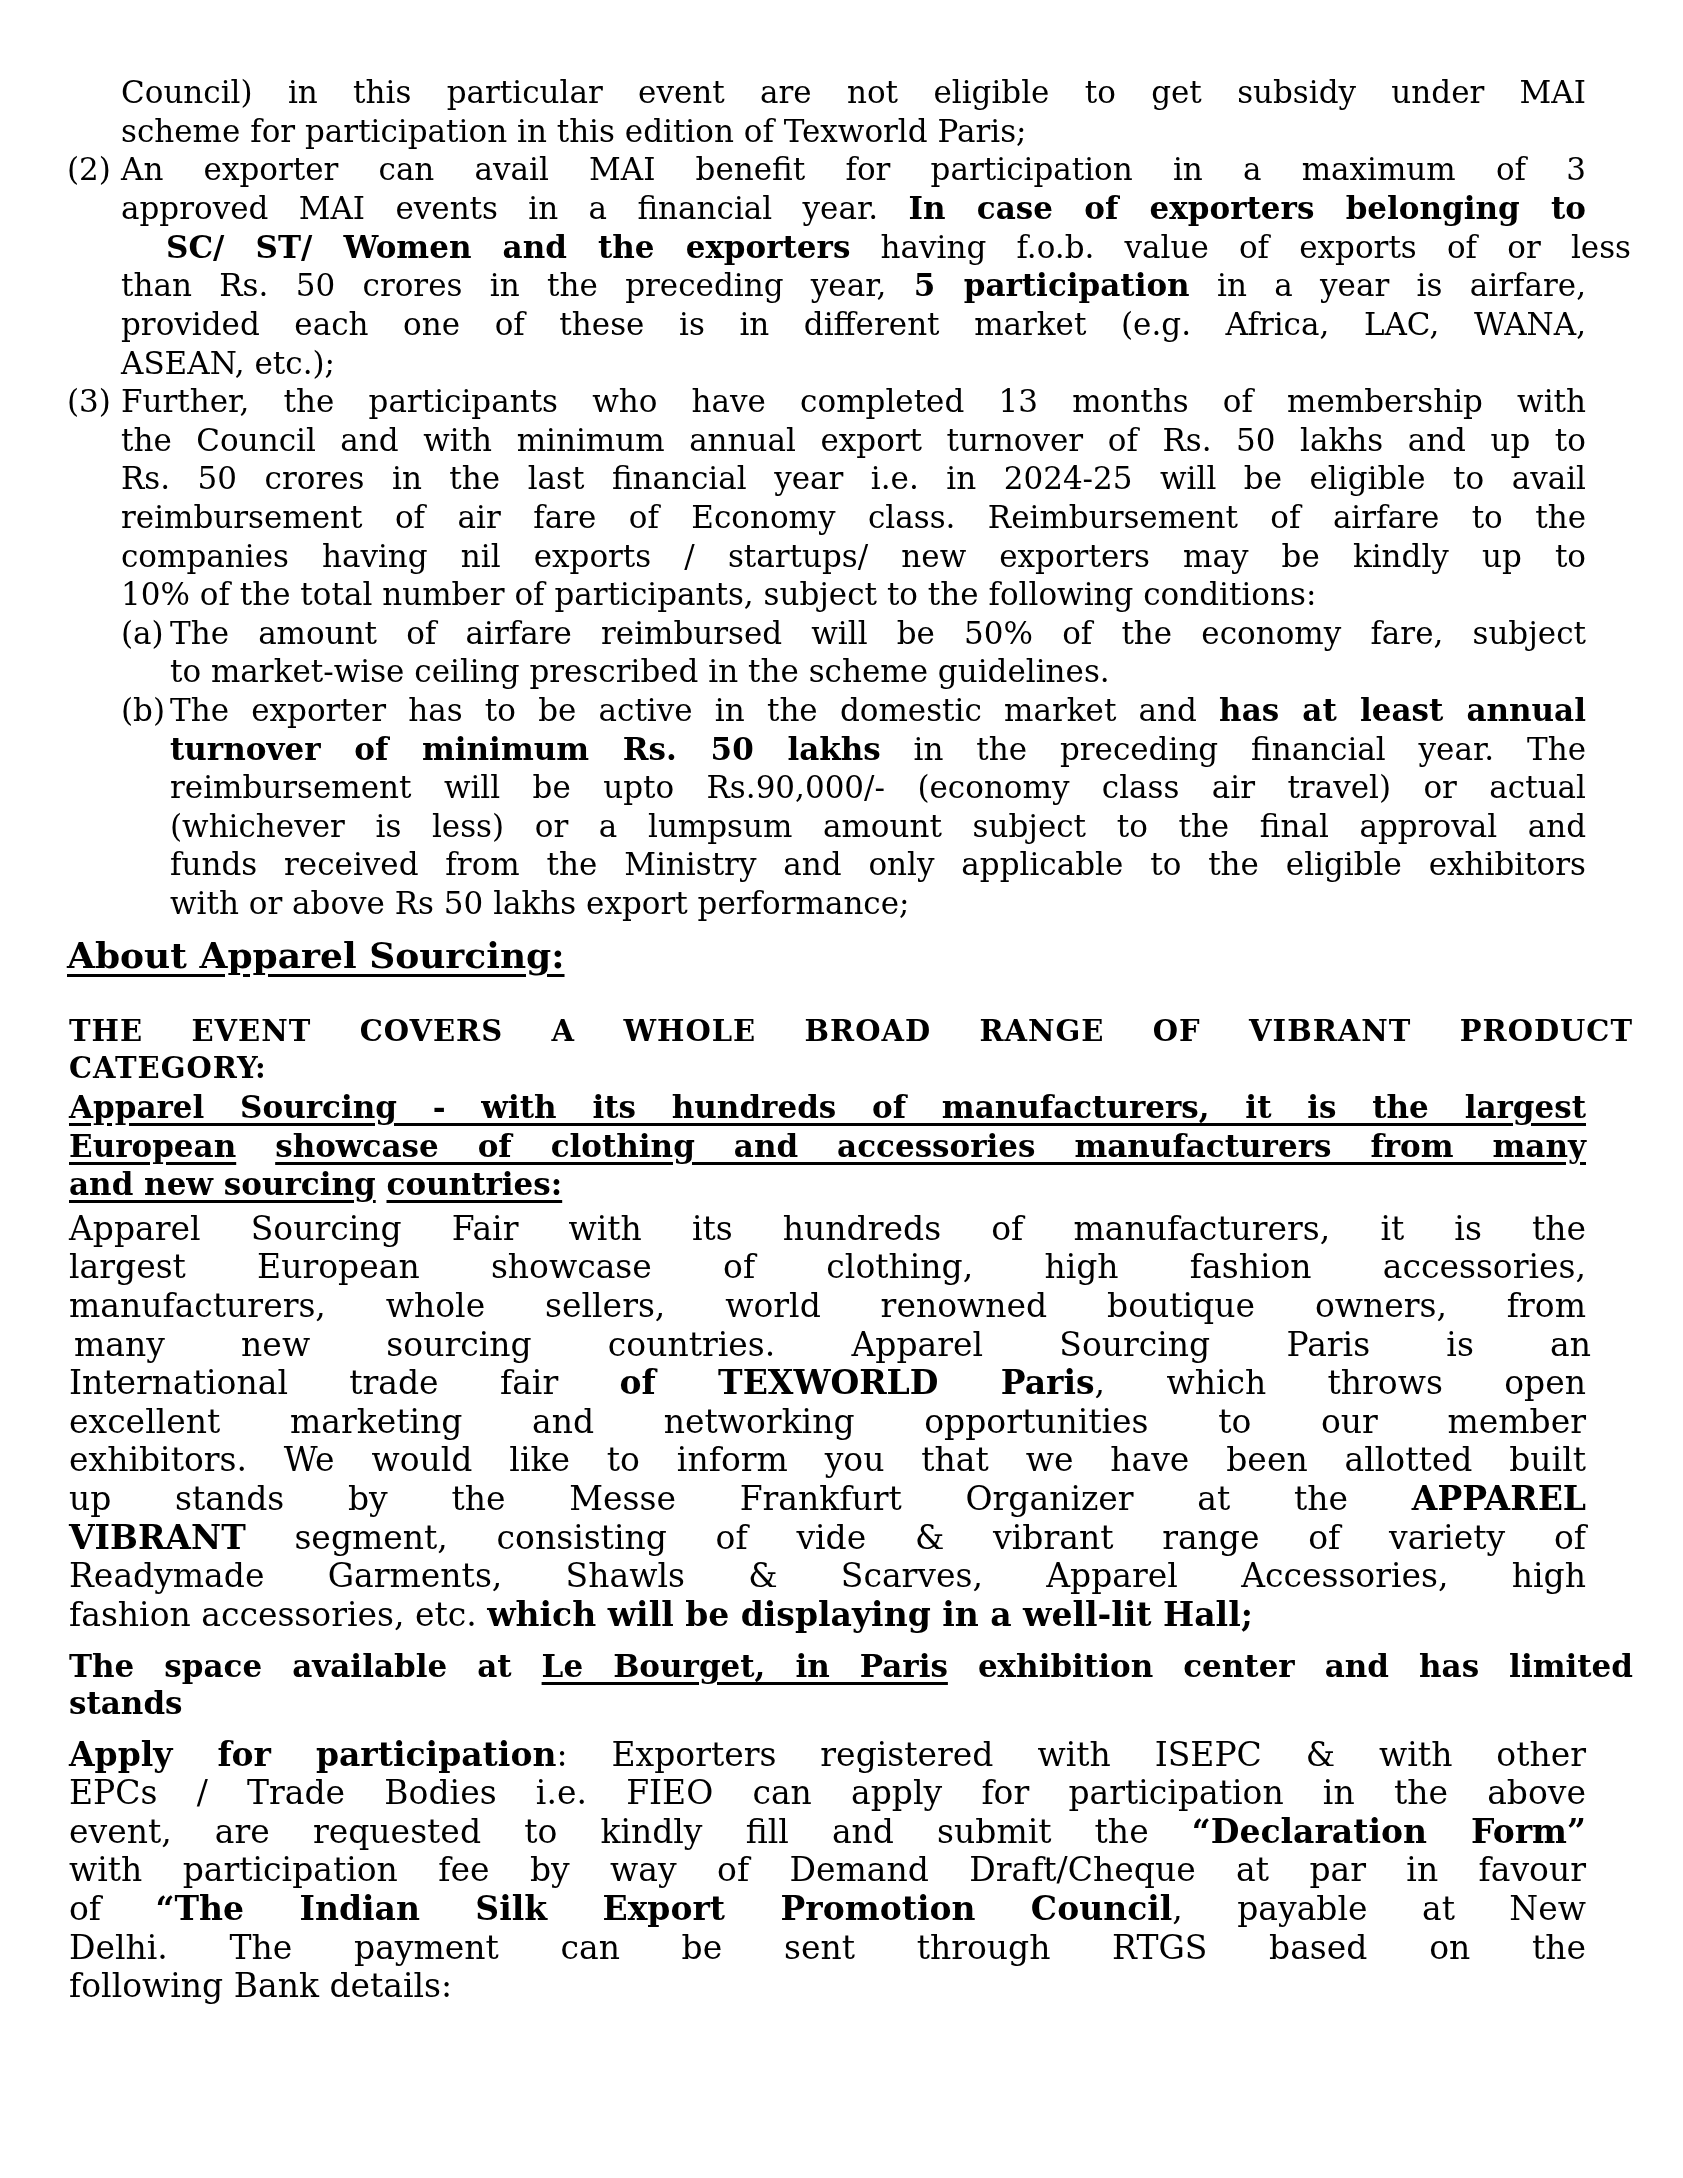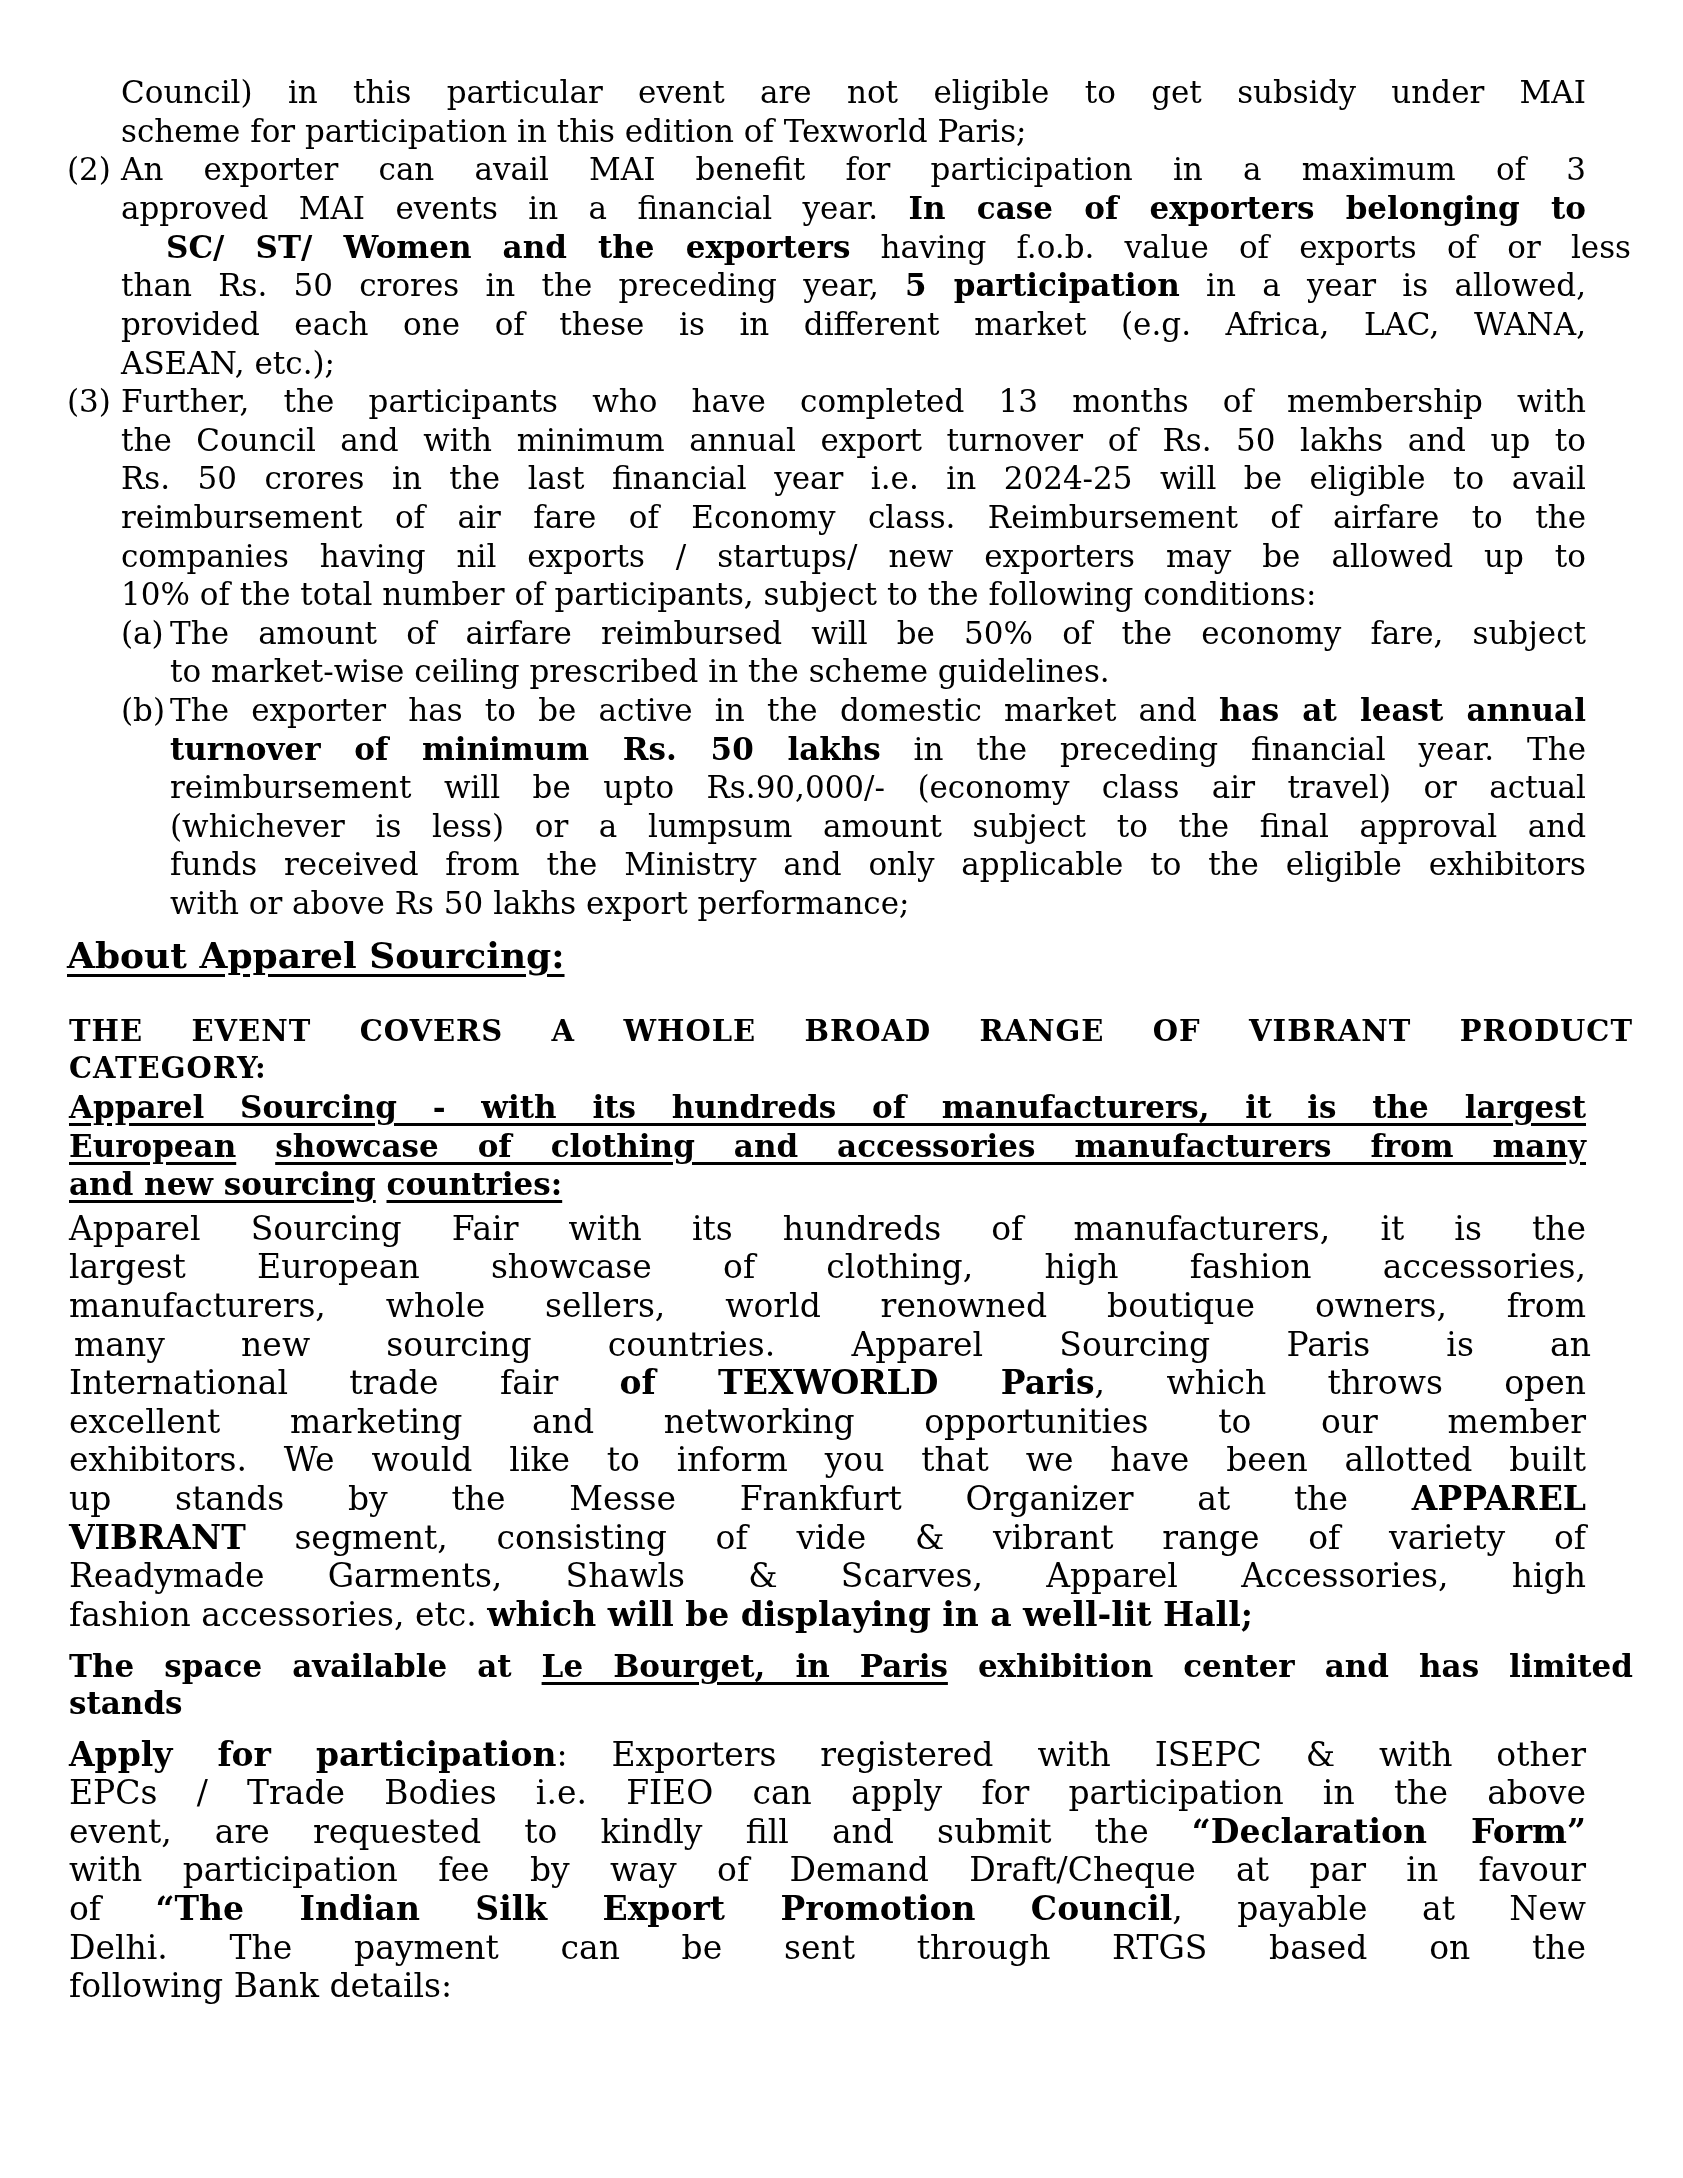--- a/index.html
+++ b/index.html
@@ -22,30 +22,30 @@
 
 <div class="page">
 
   <div class="line" style="left:121px;top:73px;width:1465px;">Council) in this particular event are not eligible to get subsidy under MAI</div>
   <div class="line last" style="left:121px;top:112px;width:1465px;">scheme for participation in this edition of Texworld Paris;</div>
 
   <div class="num" style="left:67px;top:150px;">(2)</div>
   <div class="line" style="left:121px;top:150px;width:1465px;">An exporter can avail MAI benefit for participation in a maximum of 3</div>
   <div class="line" style="left:121px;top:189px;width:1465px;"><span>approved MAI events in a financial year. </span><span class="b">In case of exporters belonging to</span></div>
   <div class="line" style="left:121px;top:228px;width:1465px;margin-left:45px;"><span class="b">SC/ ST/ Women and the exporters</span><span> having f.o.b. value of exports of or less</span></div>
-  <div class="line" style="left:121px;top:266px;width:1465px;"><span>than Rs. 50 crores in the preceding year, </span><span class="b">5 participation</span><span> in a year is allowed,</span></div>
+  <div class="line" style="left:121px;top:266px;width:1465px;"><span>than Rs. 50 crores in the preceding year, </span><span class="b">5 participation</span><span> in a year is airfare,</span></div>
   <div class="line" style="left:121px;top:305px;width:1465px;">provided each one of these is in different market (e.g. Africa, LAC, WANA,</div>
   <div class="line last" style="left:121px;top:344px;width:1465px;">ASEAN, etc.);</div>
 
   <div class="num" style="left:67px;top:382px;">(3)</div>
   <div class="line" style="left:121px;top:382px;width:1465px;">Further, the participants who have completed 13 months of membership with</div>
   <div class="line" style="left:121px;top:421px;width:1465px;">the Council and with minimum annual export turnover of Rs. 50 lakhs and up to</div>
   <div class="line" style="left:121px;top:459px;width:1465px;">Rs. 50 crores in the last financial year i.e. in 2024-25 will be eligible to avail</div>
   <div class="line" style="left:121px;top:498px;width:1465px;">reimbursement of air fare of Economy class. Reimbursement of airfare to the</div>
-  <div class="line" style="left:121px;top:537px;width:1465px;">companies having nil exports / startups/ new exporters may be allowed up to</div>
+  <div class="line" style="left:121px;top:537px;width:1465px;">companies having nil exports / startups/ new exporters may be kindly up to</div>
   <div class="line last" style="left:121px;top:575px;width:1465px;">10% of the total number of participants, subject to the following conditions:</div>
 
   <div class="num" style="left:121px;top:614px;">(a)</div>
   <div class="line" style="left:170px;top:614px;width:1416px;">The amount of airfare reimbursed will be 50% of the economy fare, subject</div>
   <div class="line last" style="left:170px;top:652px;width:1416px;">to market-wise ceiling prescribed in the scheme guidelines.</div>
 
   <div class="num" style="left:121px;top:691px;">(b)</div>
   <div class="line" style="left:170px;top:691px;width:1416px;"><span>The exporter has to be active in the domestic  market and </span><span class="b">has at least annual</span></div>
   <div class="line" style="left:170px;top:730px;width:1416px;"><span class="b">turnover of minimum Rs. 50 lakhs</span><span> in the preceding financial  year. The</span></div>
   <div class="line" style="left:170px;top:768px;width:1416px;">reimbursement will be upto Rs.90,000/- (economy class air travel) or actual</div>

